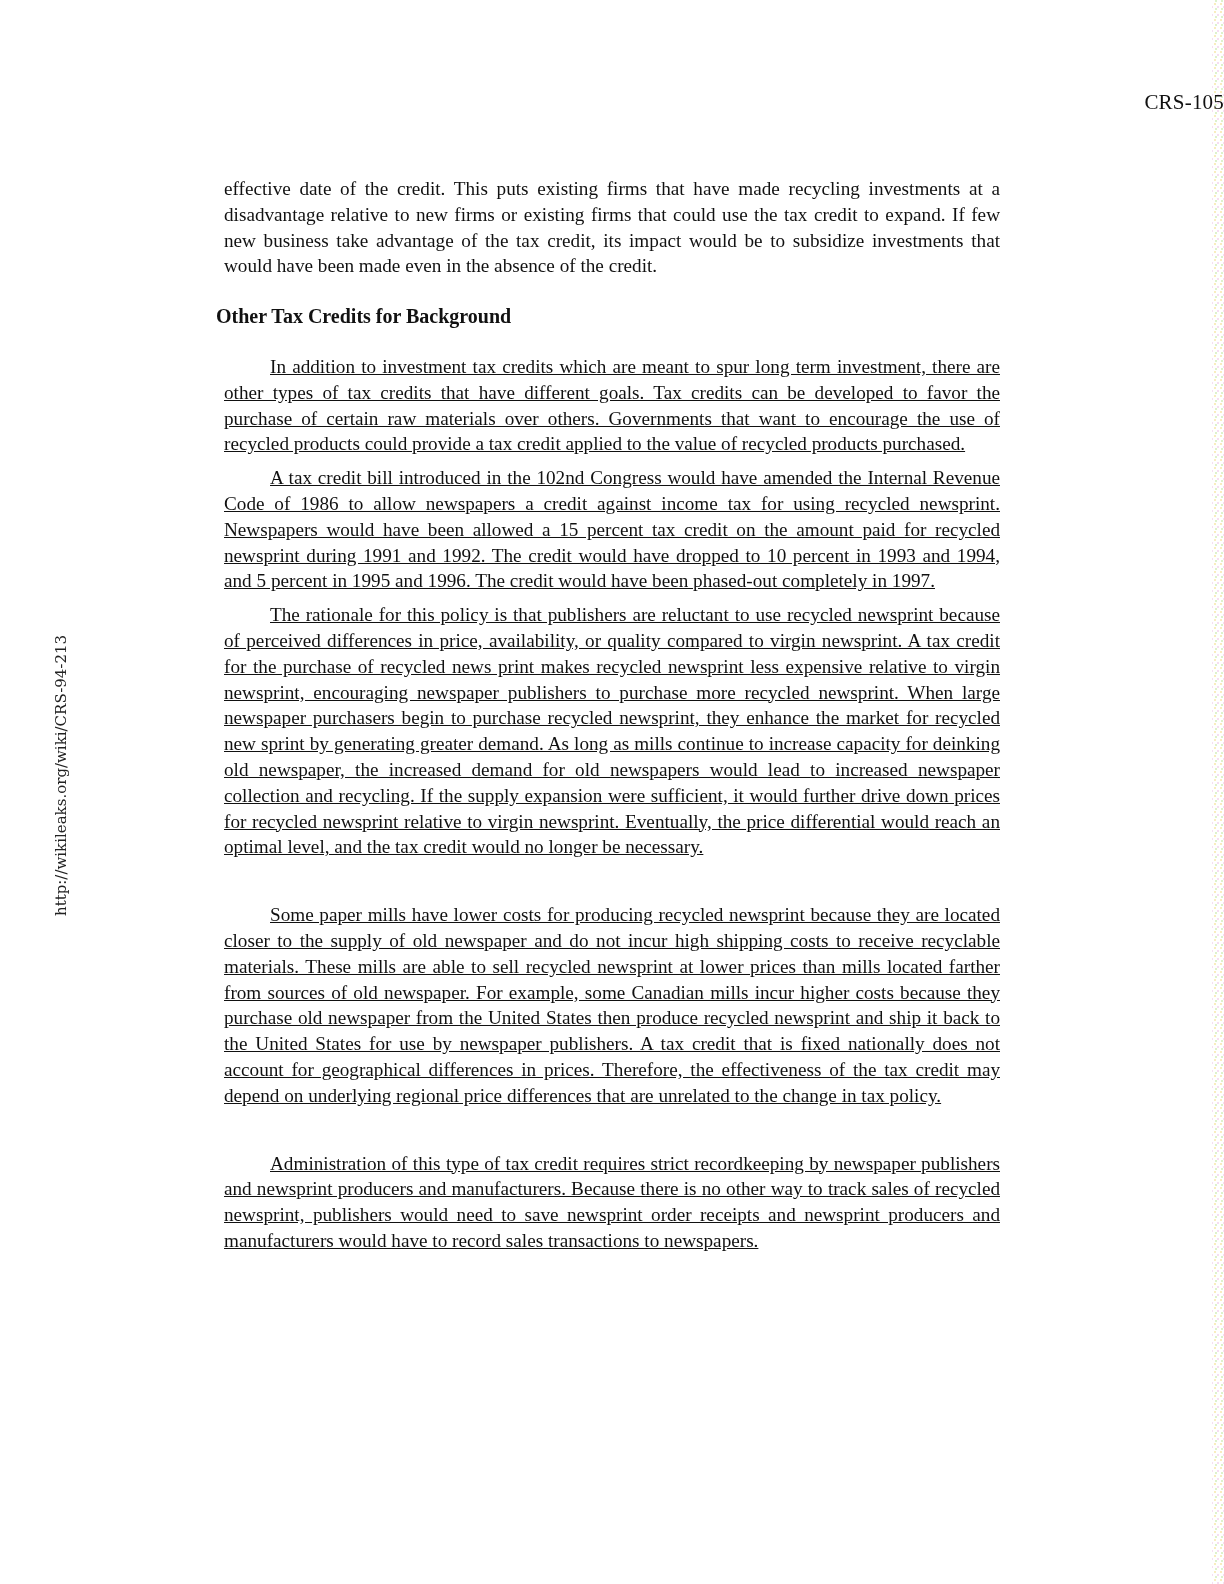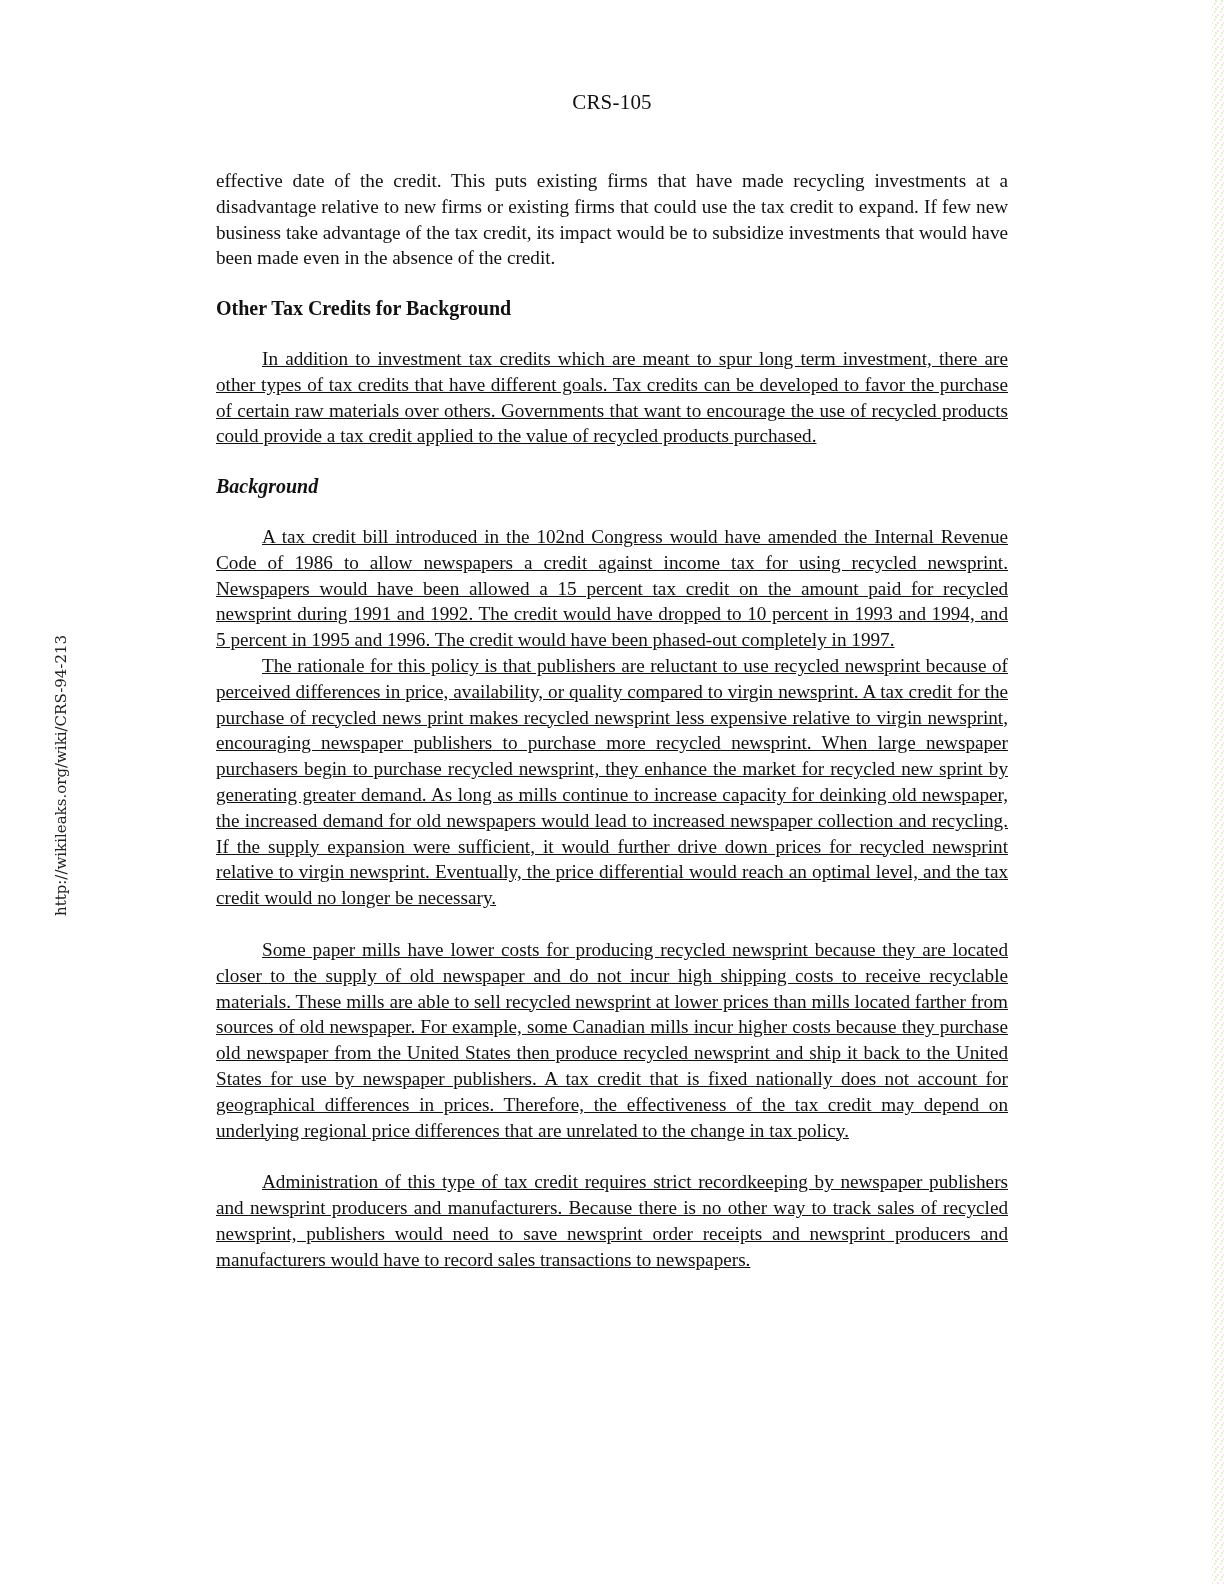--- a/index.html
+++ b/index.html
@@ -1,47 +1,46 @@
 <!DOCTYPE html>
 <html><head>
 <meta charset="utf-8">
 <style>
   html, body { margin: 0; padding: 0; background: #ffffff; }
   body { width: 1224px; height: 1584px; position: relative; overflow: hidden;
          font-family: "Liberation Serif", "DejaVu Serif", serif; color: #111; }
   .edge-strip { position: absolute; top: 0; right: 0; width: 12px; height: 1584px;
     background-image: radial-gradient(circle, #f7e9b0 1px, transparent 1.5px), radial-gradient(circle, #f4d6f0 1px, transparent 1.5px), radial-gradient(circle, #d5f0c0 1px, transparent 1.5px);
     background-size: 6px 8px, 6px 8px, 6px 8px; background-position: 0 0, 3px 3px, 1px 5px; opacity: 0.8; }
-  .page-header { position: absolute; top: 90px; left: 0; width: 1224px; text-align: center;
+  .page-header { position: absolute; top: 90px; left: 0; width: 1224px; text-align: right;
                  font-size: 21px; letter-spacing: 0.2px; }
   .side-url { position: absolute; left: 52px; top: 916px; transform-origin: left top; transform: rotate(-90deg);
               font-family: "DejaVu Serif", serif; font-size: 15px; color: #222; white-space: nowrap; width: 320px; }
   .content { position: absolute; top: 168px; left: 216px; width: 792px; font-size: 19.2px; line-height: 25.8px; }
-  .content p { margin: 0; text-align: justify; }
+  .content p { margin: 8px; text-align: justify; }
   .content p.indent { text-indent: 46px; text-decoration: underline; }
   .h-bold { font-weight: bold; font-size: 20px; margin: 25px 0 24px 0; }
   .h-italic { font-weight: bold; font-style: italic; font-size: 20px; margin: 25px 0 24px 0; }
   .gap { height: 26px; }
 </style>
 </head>
 <body>
 
 <div class="edge-strip"></div>
 
 <div class="page-header">CRS-105</div>
 
 <div class="side-url">http://wikileaks.org/wiki/CRS-94-213</div>
 
 <div class="content">
   <p>effective date of the credit.  This puts existing firms that have made recycling investments at a disadvantage relative to new firms or existing firms that could use the tax credit to expand.  If few new business take advantage of the tax credit, its impact would be to subsidize investments that would have been made even in the absence of the credit.</p>
 
   <div class="h-bold">Other Tax Credits for Background</div>
   <p class="indent">In addition to investment tax credits which are meant to spur long term investment, there are other types of tax credits that have different goals.  Tax credits can be developed to favor the purchase of certain raw materials over others.  Governments that want to encourage the use of recycled products could provide a tax credit applied to the value of recycled products purchased.</p>
 
-  <div class="h-italic">Background</div>
   <p class="indent">A tax credit bill introduced in the 102nd Congress would have amended the Internal Revenue Code of 1986 to allow newspapers a credit against income tax for using recycled newsprint.  Newspapers would have been allowed a 15 percent tax credit on the amount paid for recycled newsprint during 1991 and 1992. The credit would have dropped to 10 percent in 1993 and 1994, and 5 percent in 1995 and 1996.  The credit would have been phased-out completely in 1997.</p>
 
   <p class="indent">The rationale for this policy is that publishers are reluctant to use recycled newsprint because of perceived differences in price, availability, or quality compared to virgin newsprint.  A tax credit for the purchase of recycled news print makes recycled newsprint less expensive relative to virgin newsprint, encouraging newspaper publishers to purchase more recycled newsprint.  When large newspaper purchasers begin to purchase recycled newsprint, they enhance the market for recycled new sprint by generating greater demand.  As long as mills continue to increase capacity for deinking old newspaper, the increased demand for old newspapers would lead to increased newspaper collection and recycling.  If the supply expansion were sufficient, it would further drive down prices for recycled newsprint relative to virgin newsprint.  Eventually, the price differential would reach an optimal level, and the tax credit would no longer be necessary.</p>
   <div class="gap"></div>
   <p class="indent">Some paper mills have lower costs for producing recycled newsprint because they are located closer to the supply of old newspaper and do not incur high shipping costs to receive recyclable materials.  These mills are able to sell recycled newsprint at lower prices than mills located farther from sources of old newspaper.  For example, some Canadian mills incur higher costs because they purchase old newspaper from the United States then produce recycled newsprint and ship it back to the United States for use by newspaper publishers.  A tax credit that is fixed nationally does not account for geographical differences in prices.  Therefore, the effectiveness of the tax credit may depend on underlying regional price differences that are unrelated to the change in tax policy.</p>
   <div class="gap"></div>
   <p class="indent">Administration of this type of tax credit requires strict recordkeeping by newspaper publishers and newsprint producers and manufacturers.  Because there is no other way to track sales of recycled newsprint, publishers would need to save newsprint order receipts and newsprint producers and manufacturers would have to record sales transactions to newspapers.</p>
 </div>
 
 </body></html>

